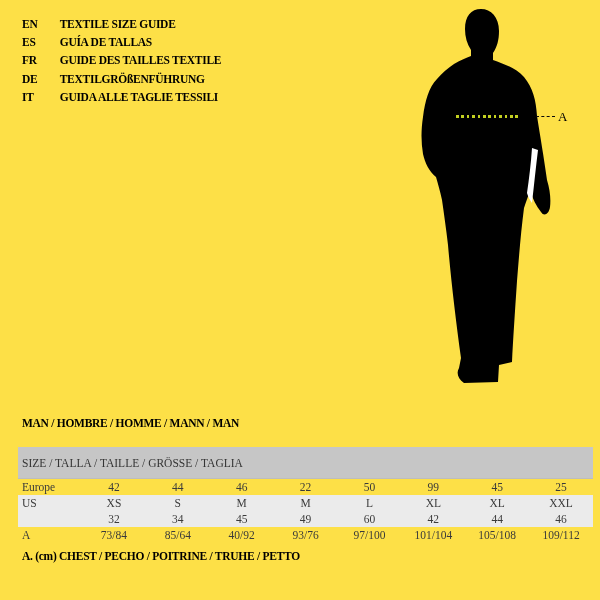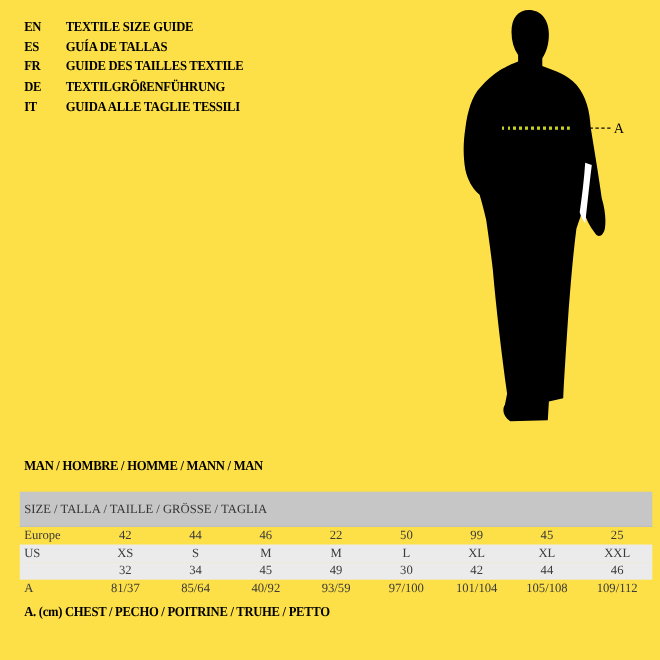--- a/index.html
+++ b/index.html
@@ -134,32 +134,32 @@
       <span class="val">XL</span>
       <span class="val">XXL</span>
     </div>
 
     <div class="t-row alt">
       <span class="lbl"></span>
       <span class="val">32</span>
       <span class="val">34</span>
       <span class="val">45</span>
       <span class="val">49</span>
-      <span class="val">30</span>
+      <span class="val">60</span>
       <span class="val">42</span>
       <span class="val">44</span>
       <span class="val">46</span>
     </div>
 
     <div class="t-row">
       <span class="lbl">A</span>
-      <span class="val">81/37</span>
+      <span class="val">73/84</span>
       <span class="val">85/64</span>
       <span class="val">40/92</span>
-      <span class="val">93/59</span>
+      <span class="val">93/76</span>
       <span class="val">97/100</span>
       <span class="val">101/104</span>
       <span class="val">105/108</span>
       <span class="val">109/112</span>
     </div>
   </div>
 
   <div class="footnote">A. (cm) CHEST / PECHO / POITRINE / TRUHE / PETTO</div>
 
 </div>

